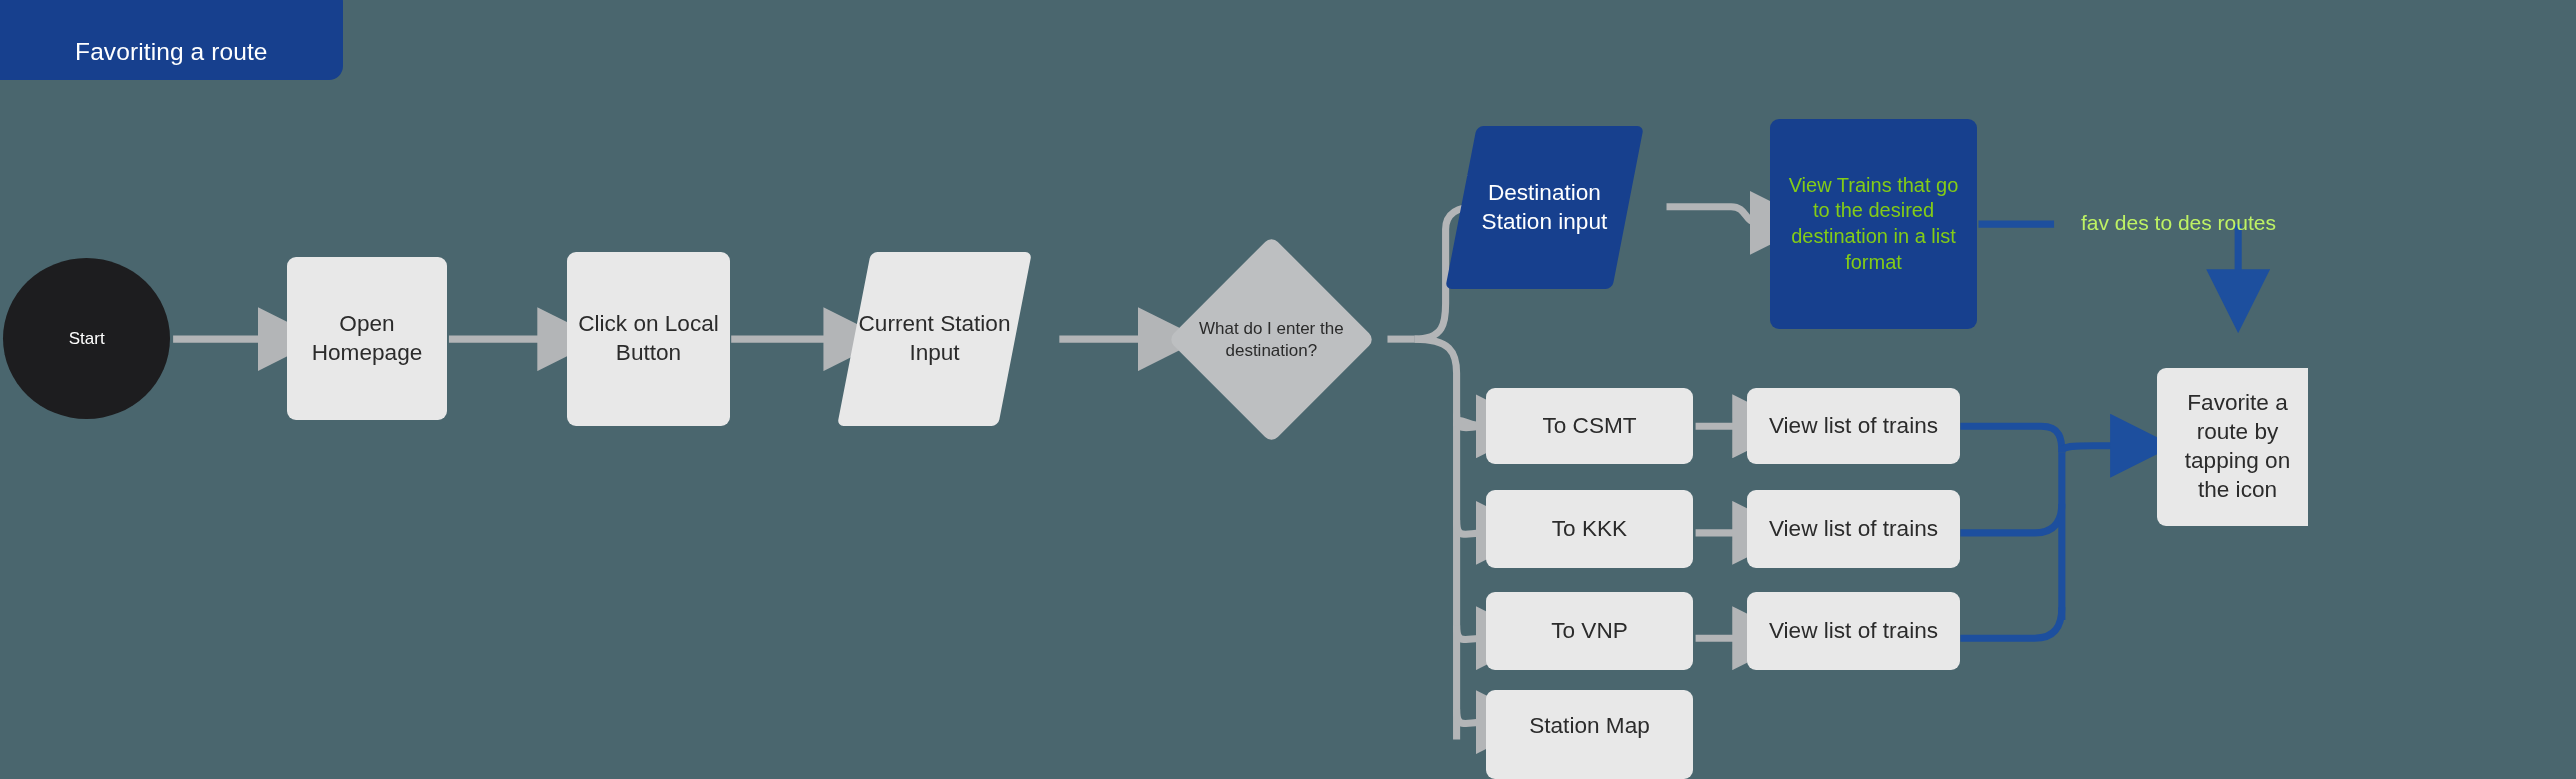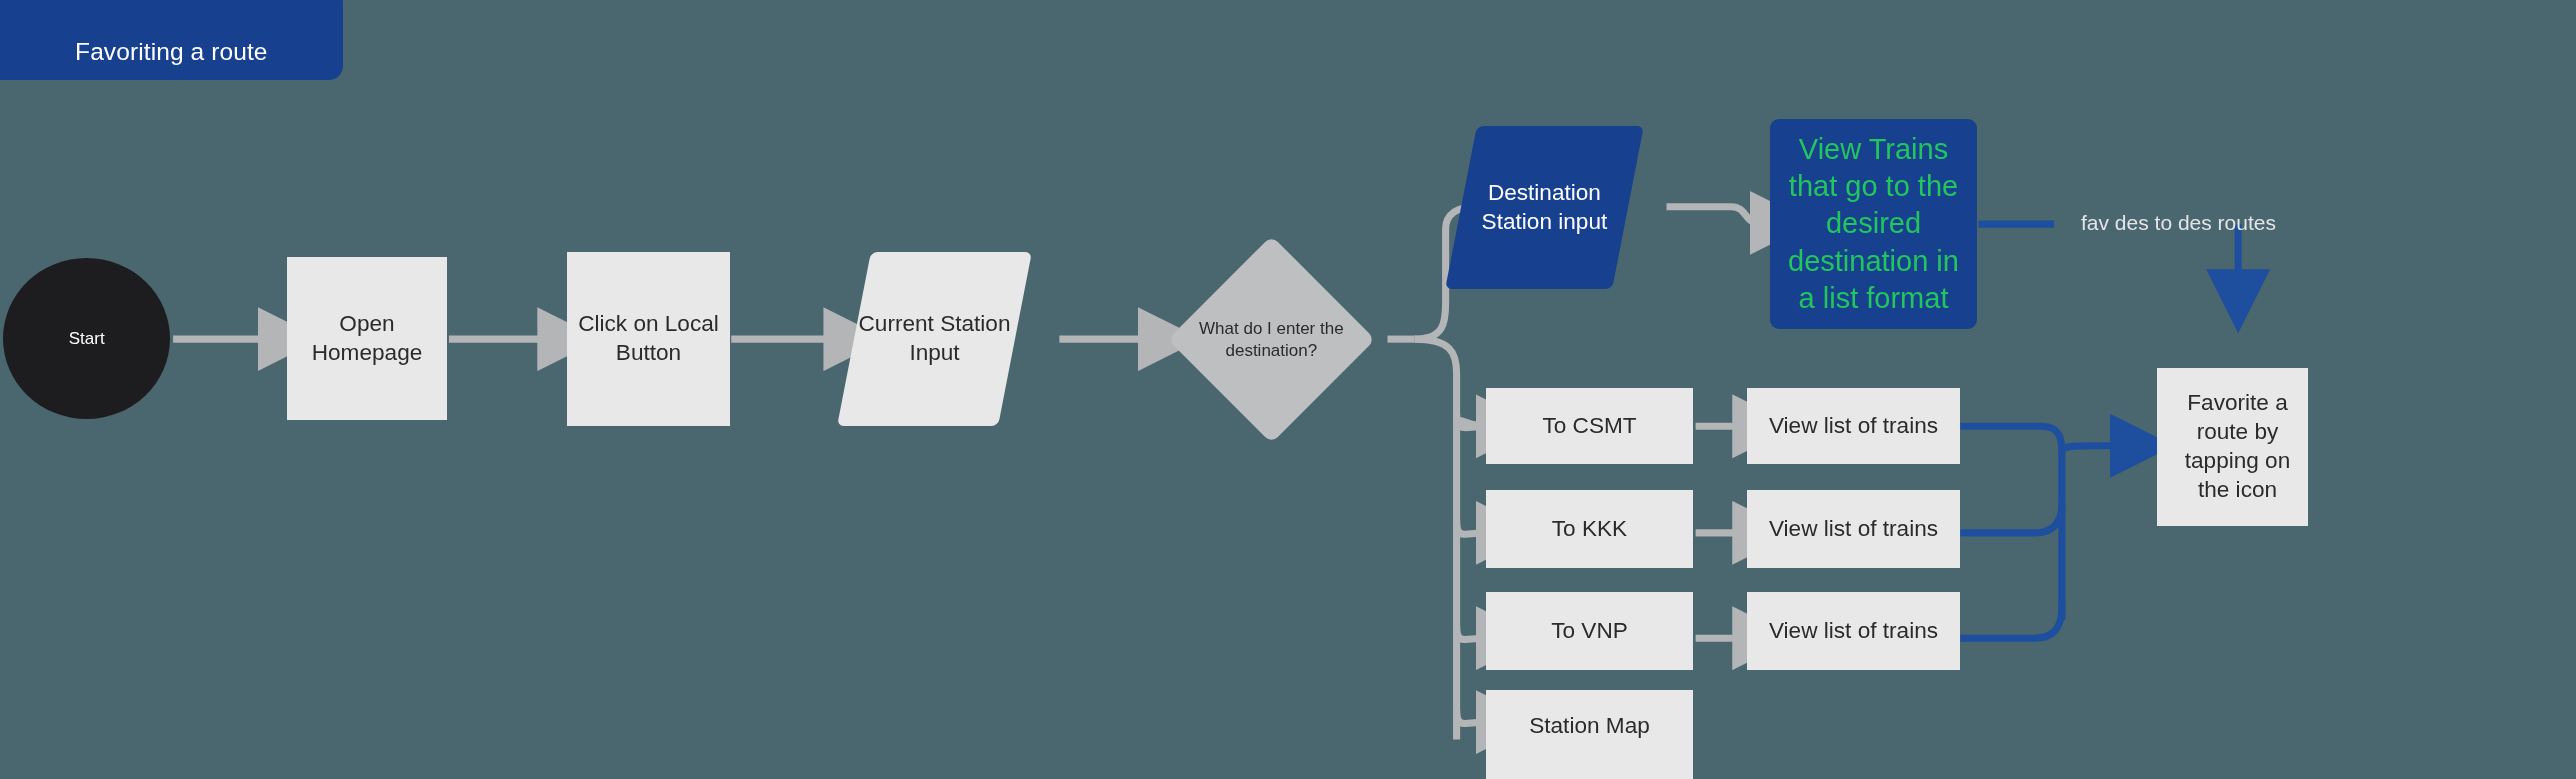--- a/index.html
+++ b/index.html
@@ -51,29 +51,29 @@
     display: flex;
     align-items: center;
     justify-content: center;
     text-align: center;
     line-height: 1.28;
   }
   .node .txt { display: block; width: 100%; }
 
   .rect {
     background: #e8e8e8;
-    border-radius: 0;
+    border-radius: 9px;
     color: #2b2b2b;
     font-size: 22.6px;
   }
   .rect-blue {
     background: #17408e;
     border-radius: 9px;
-    color: #22c55e;
-    font-size: 29px;
+    color: #84cc16;
+    font-size: 20px;
   }
   .term {
     background: #1d1d1f;
     border-radius: 50%;
     color: #ffffff;
     font-size: 17px;
   }
   .para {
     background: #e8e8e8;
     color: #2b2b2b;
@@ -96,21 +96,21 @@
     color: #2b2b2b;
     font-size: 17px;
     transform: rotate(45deg);
     border-radius: 9px;
   }
   .diamond > .txt { transform: rotate(-45deg); width: 150%; }
 
   
   .edge-label {
     position: absolute;
-    color: #e5e5e5;
+    color: #bef264;
     font-size: 21px;
     white-space: nowrap;
   }
 </style>
 </head>
 <body>
 
 <div id="canvas">
 
   <svg id="wires" viewBox="0 0 3988 1206" xmlns="http://www.w3.org/2000/svg">

